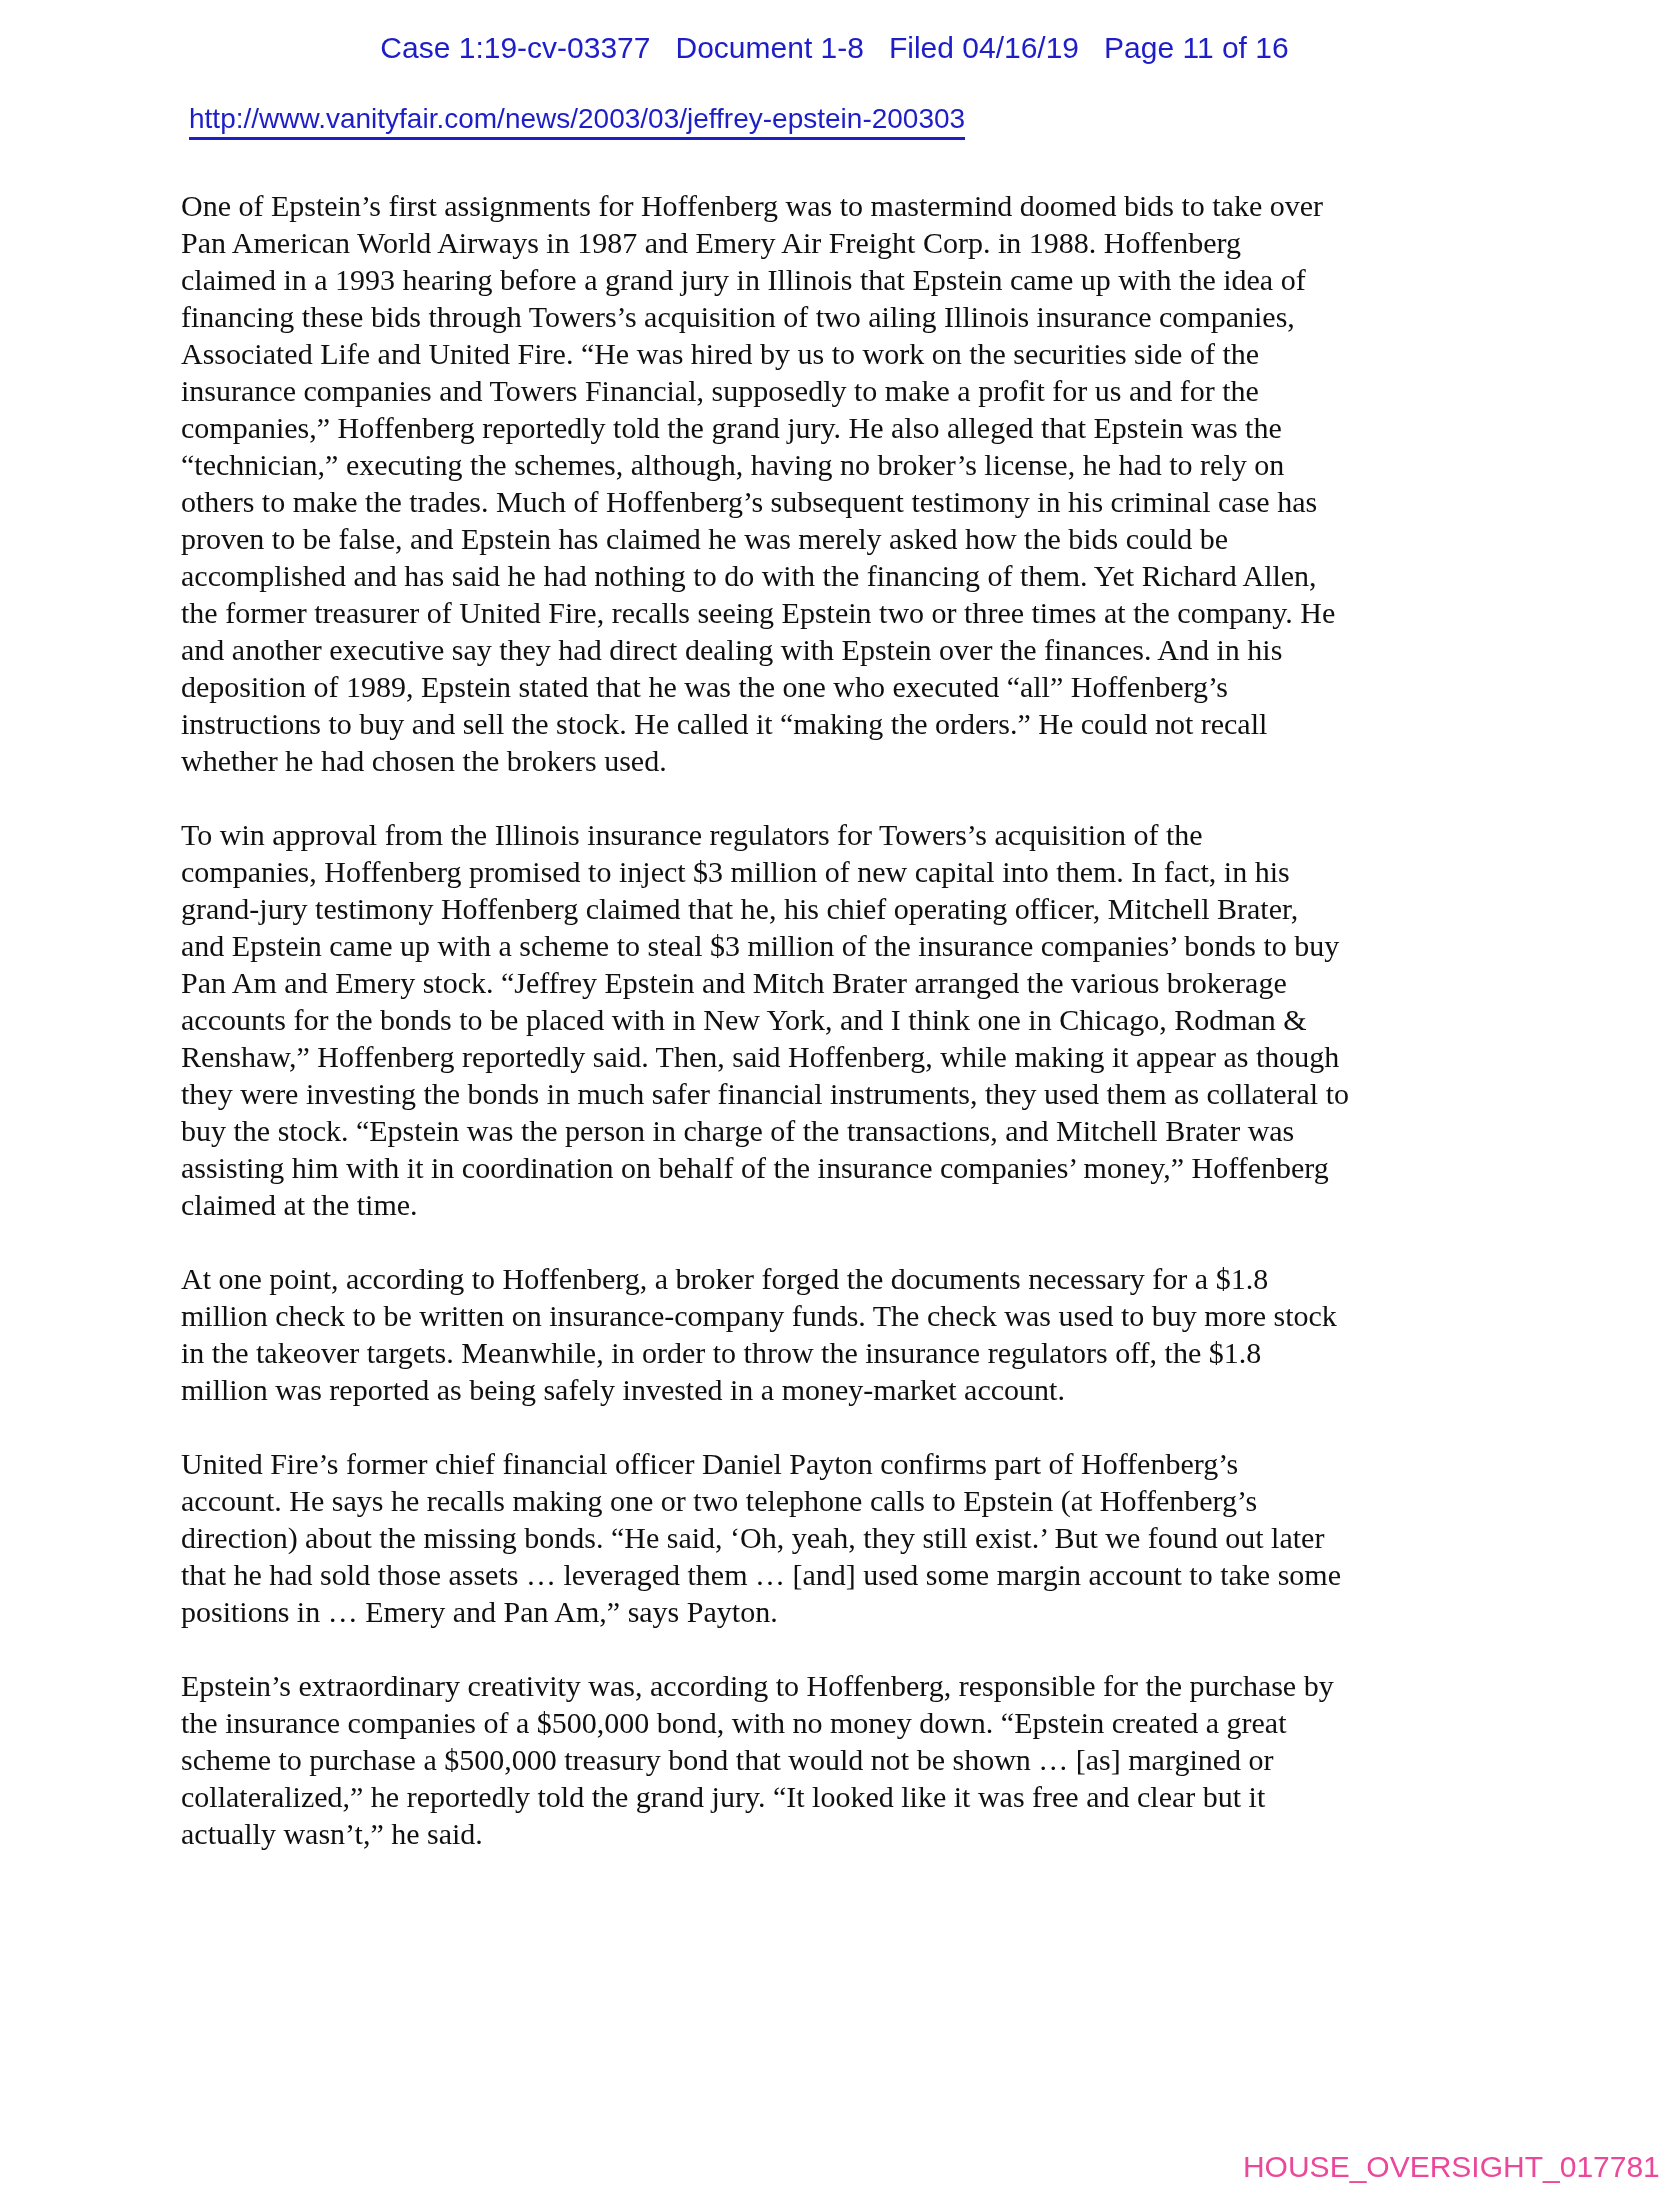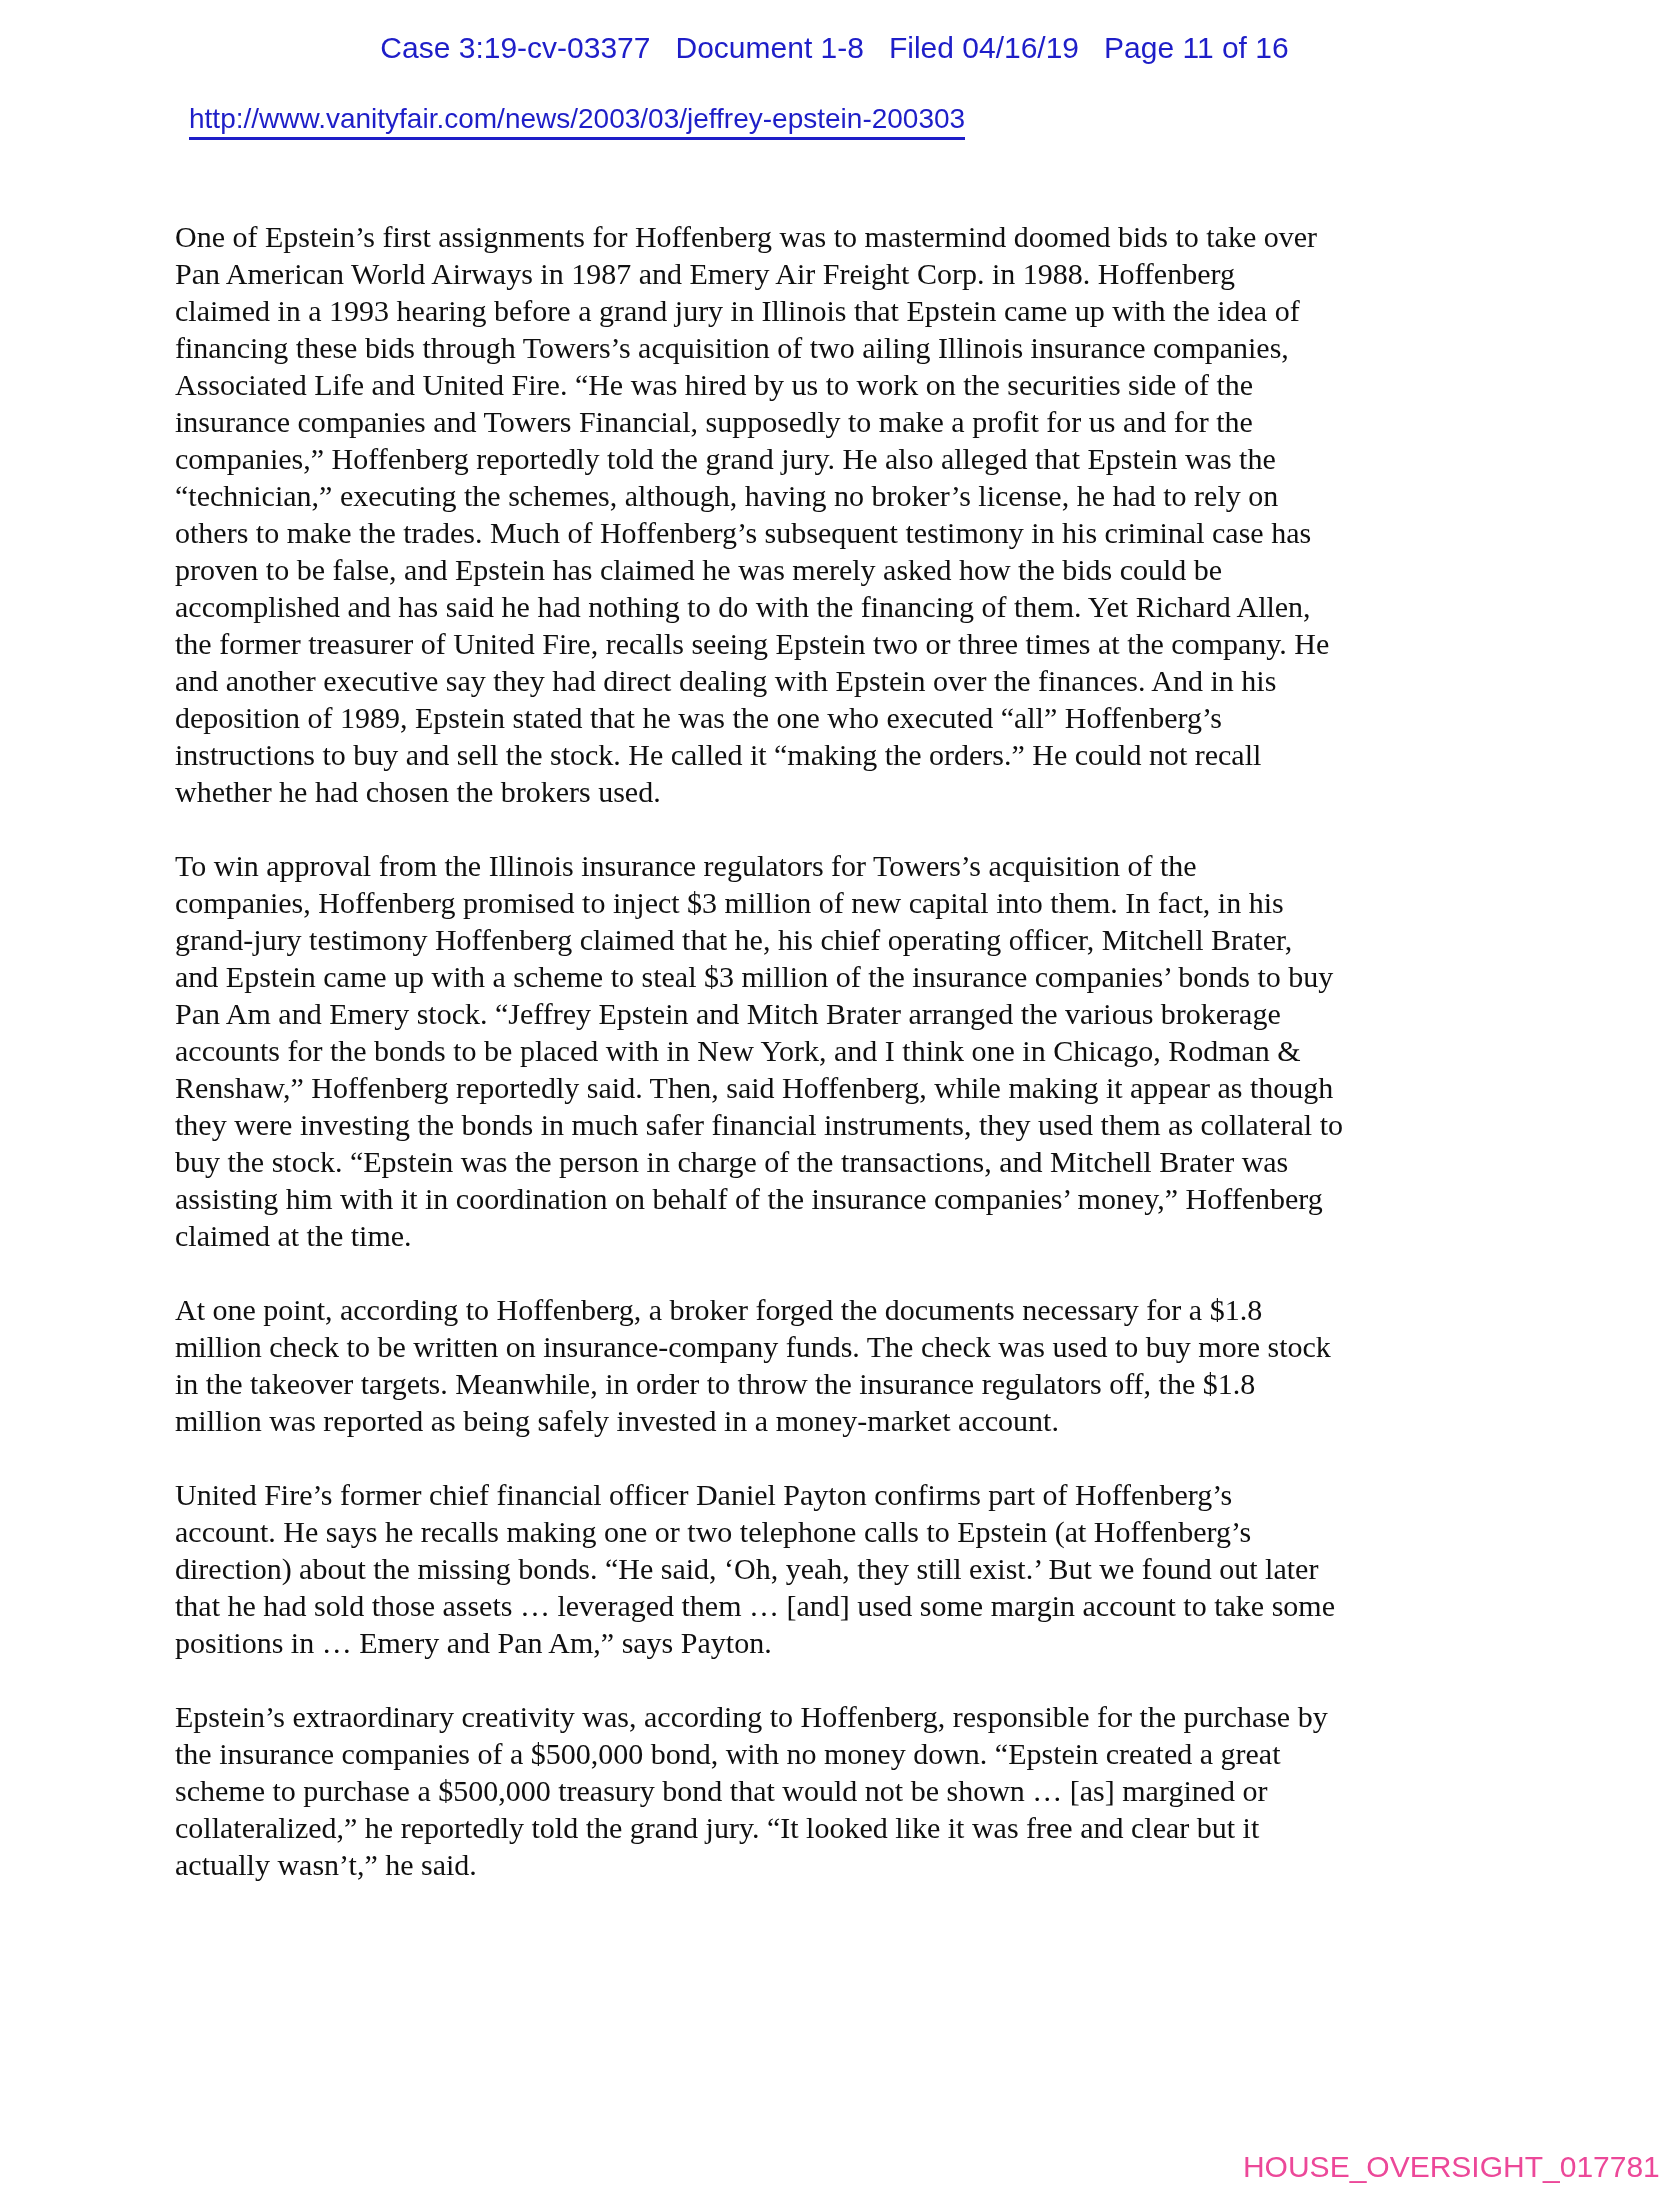--- a/index.html
+++ b/index.html
@@ -35,23 +35,22 @@
     color: #1e1ec8;
     text-decoration: none;
     border-bottom: 3.3px solid #1e1ec8;
     padding-bottom: 2px;
     display: inline-block;
     cursor: pointer;
   }
   .article-body {
     position: absolute;
     top: 187px;
-    left: 175px;
+    left: 181px;
     width: 1309px;
-    margin-top: 31px;
   }
   .para {
     font-size: 30px;
     line-height: 37px;
     white-space: pre-line;
     margin-bottom: 37px;
     color: #101010;
   }
   .bates-number {
     position: absolute;
@@ -61,21 +60,21 @@
     font-size: 30px;
     color: #ec4899;
     letter-spacing: 0px;
   }
 </style>
 </head>
 <body>
 
 <div class="page">
 
-  <div class="case-header">Case 3:19-cv-03377   Document 1-8   Filed 04/16/19   Page 11 of 16</div>
+  <div class="case-header">Case 1:19-cv-03377   Document 1-8   Filed 04/16/19   Page 11 of 16</div>
 
   <div class="source-url-row">
     <a class="source-url">http://www.vanityfair.com/news/2003/03/jeffrey-epstein-200303</a>
   </div>
 
   <div class="article-body">
     <p class="para">One of Epstein’s first assignments for Hoffenberg was to mastermind doomed bids to take over
 Pan American World Airways in 1987 and Emery Air Freight Corp. in 1988. Hoffenberg
 claimed in a 1993 hearing before a grand jury in Illinois that Epstein came up with the idea of
 financing these bids through Towers’s acquisition of two ailing Illinois insurance companies,

